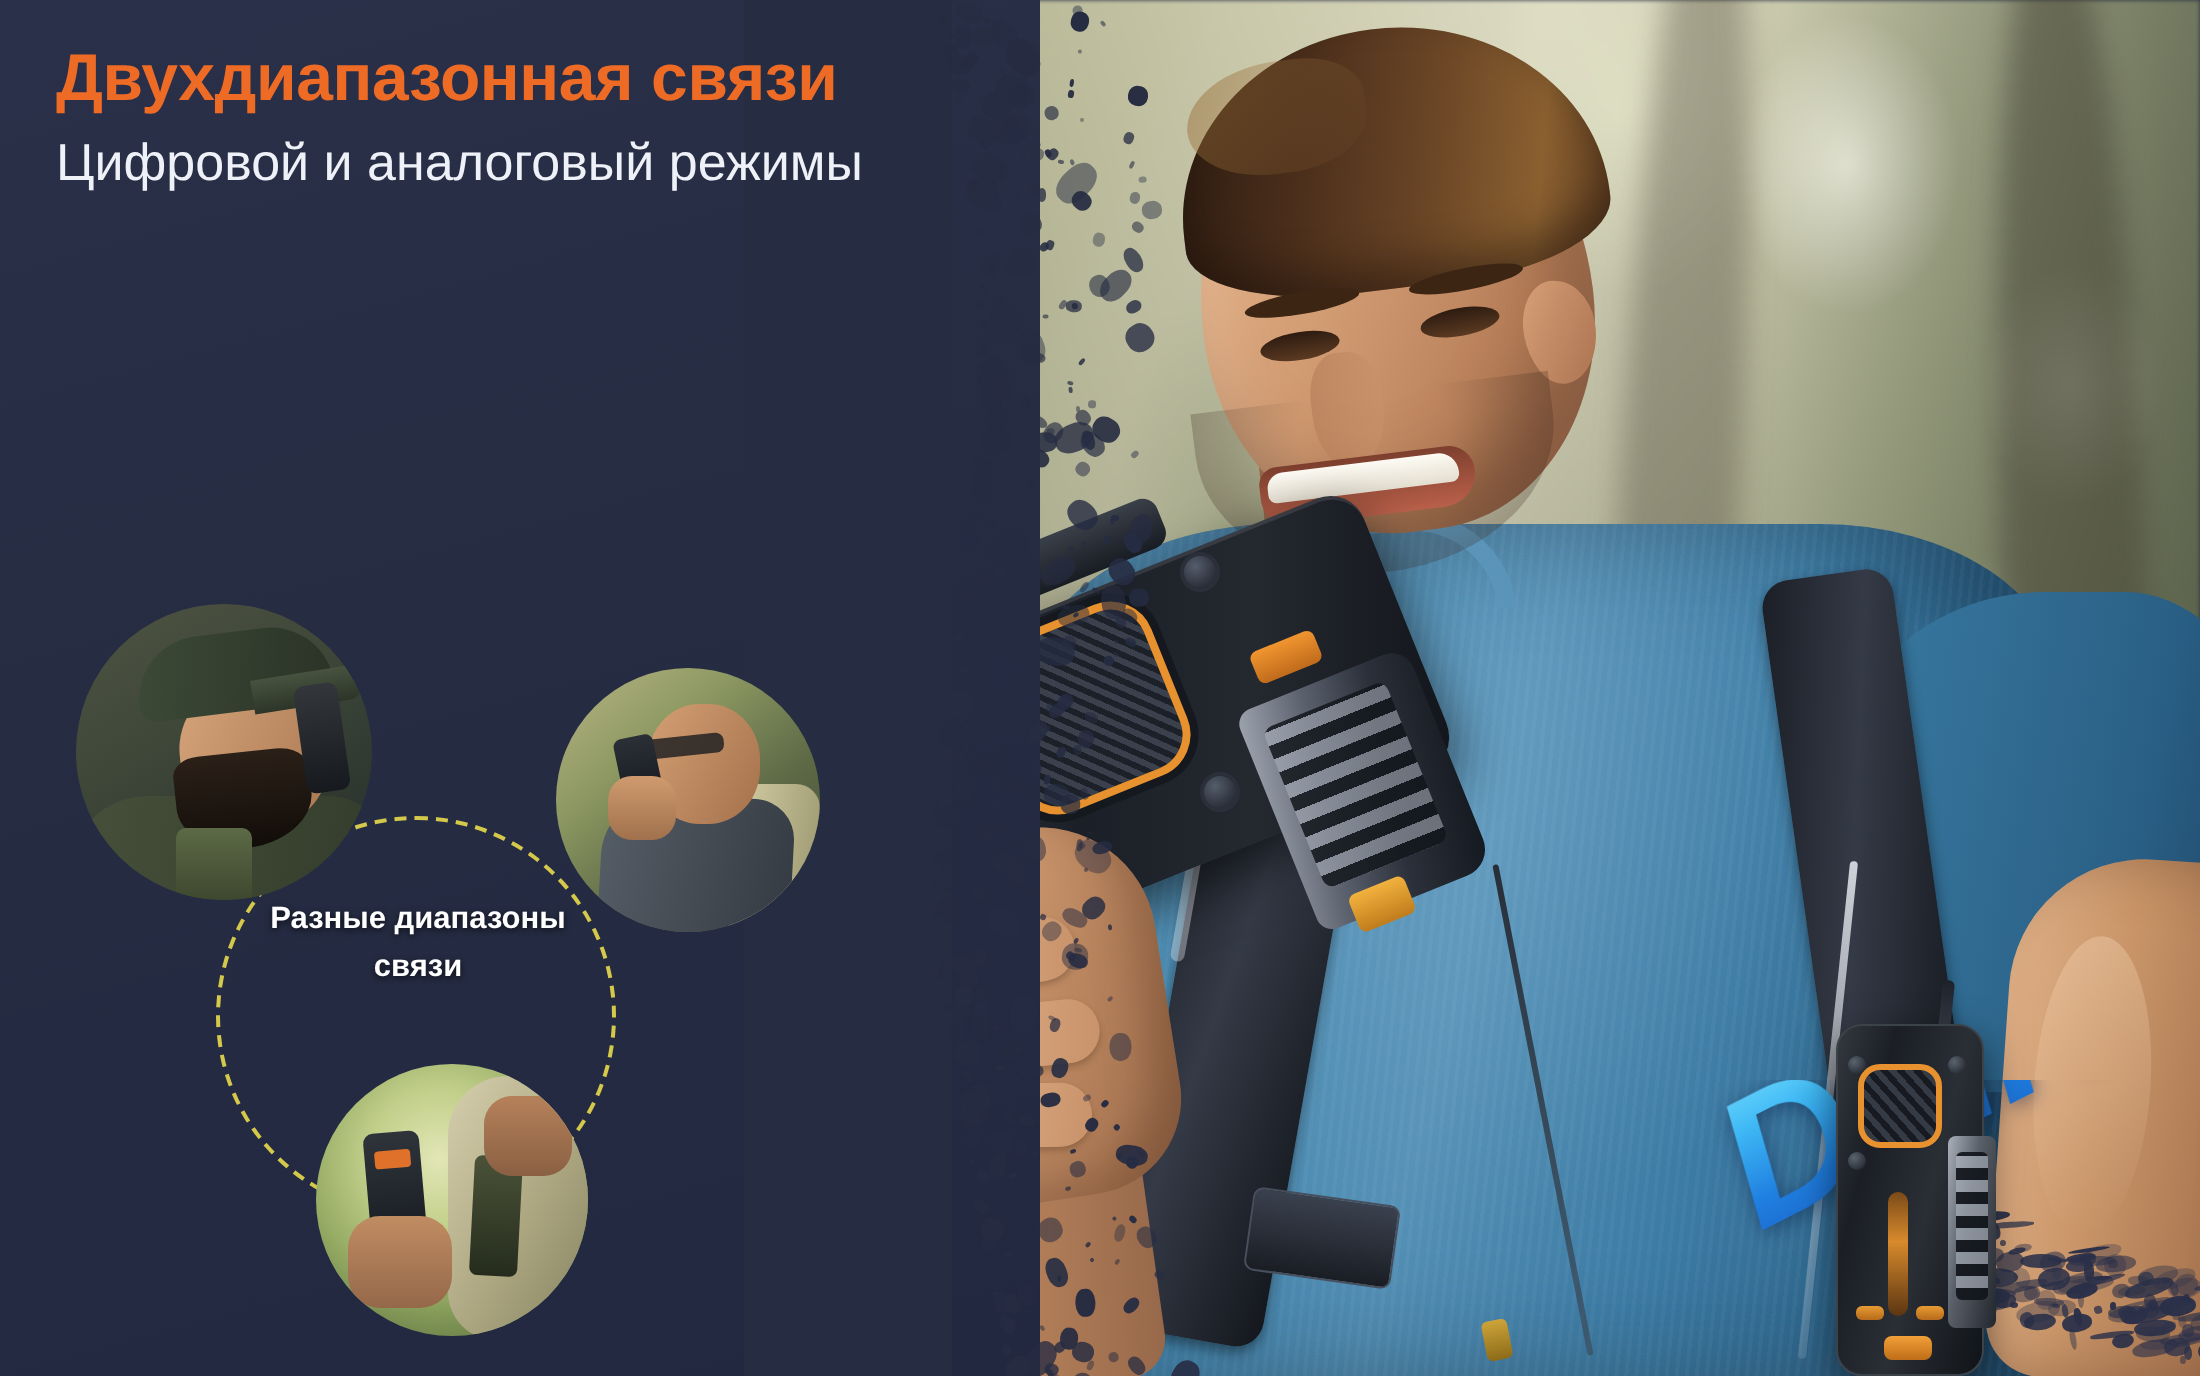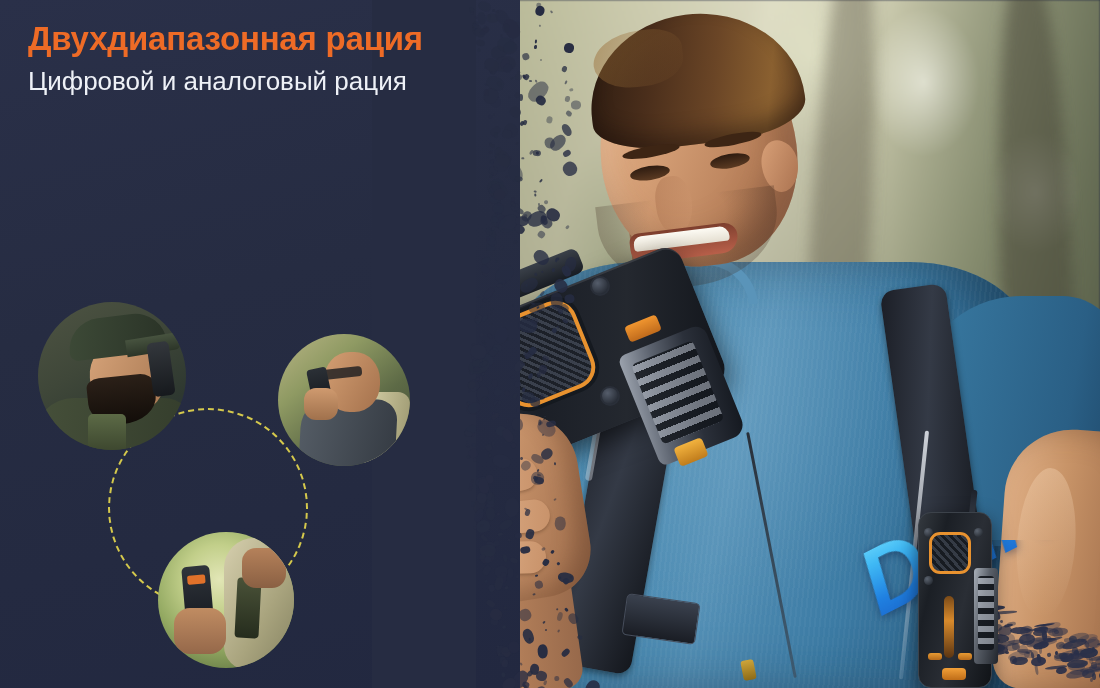--- a/index.html
+++ b/index.html
@@ -1105,22 +1105,22 @@
       <div class="speck" style="left: 96.2px; top: 403.4px; width: 12.7px; height: 9.9px; background: rgb(38, 44, 66); opacity: 0.77; transform: rotate(149deg);"></div>
       <div class="speck" style="left: 120.8px; top: 203.3px; width: 10.8px; height: 10.9px; background: rgb(38, 44, 66); opacity: 0.48; transform: rotate(134deg);"></div>
       <div class="speck" style="left: 160px; top: 300.1px; width: 10px; height: 15.6px; background: rgb(38, 44, 66); opacity: 0.49; transform: rotate(75deg);"></div>
       <div class="speck" style="left: 125.7px; top: 616.3px; width: 3.4px; height: 3.2px; background: rgb(38, 44, 66); opacity: 0.62; transform: rotate(54deg);"></div>
       <div class="speck" style="left: 131.6px; top: 40.6px; width: 12.3px; height: 14.2px; background: rgb(38, 44, 66); opacity: 0.82; transform: rotate(64deg);"></div>
       <div class="speck" style="left: 160px; top: 302.4px; width: 2.3px; height: 3.6px; background: rgb(38, 44, 66); opacity: 0.64; transform: rotate(102deg);"></div>
       <div class="speck" style="left: 128.4px; top: 34.5px; width: 3.1px; height: 1.8px; background: rgb(38, 44, 66); opacity: 0.73; transform: rotate(82deg);"></div>
     </div>
 
   <div id="copy">
-    <div id="title">Двухдиапазонная рация</div>
-    <div id="subtitle">Цифровой и аналоговый рация</div>
+    <div id="title">Двухдиапазонная связи</div>
+    <div id="subtitle">Цифровой и аналоговый режимы</div>
   </div>
 
   <div id="cluster">
     <div class="dash-ring"></div>
 
     <div class="photo-circ pc-a">
       <div class="sc-bg"></div>
       <div class="jkt"></div>
       <div class="face"></div>
       <div class="beard"></div>
@@ -1142,15 +1142,19 @@
 
     <div class="photo-circ pc-c">
       <div class="sc-bg"></div>
       <div class="camo"></div>
       <div class="radio-a"></div>
       <div class="radio-b"></div>
       <div class="hand-a"></div>
       <div class="hand-b"></div>
     </div>
 
+    <div class="cl-label">
+      <span>Разные диапазоны</span><br>
+      <span>связи</span>
+    </div>
   </div>
 
 </div>
 
 </body></html>

